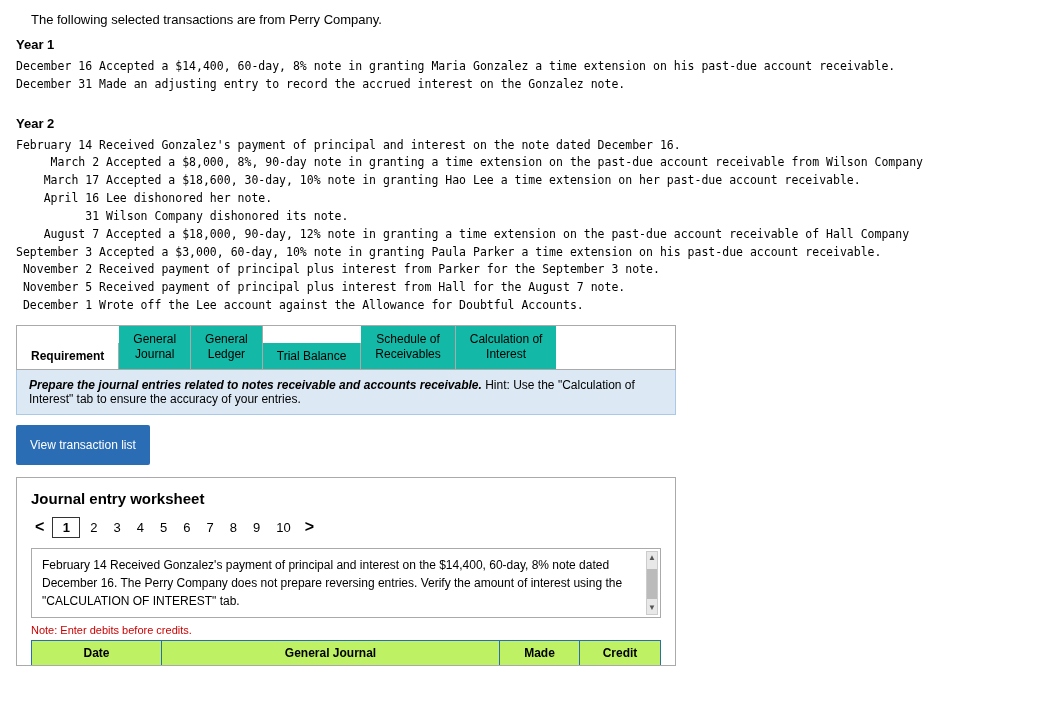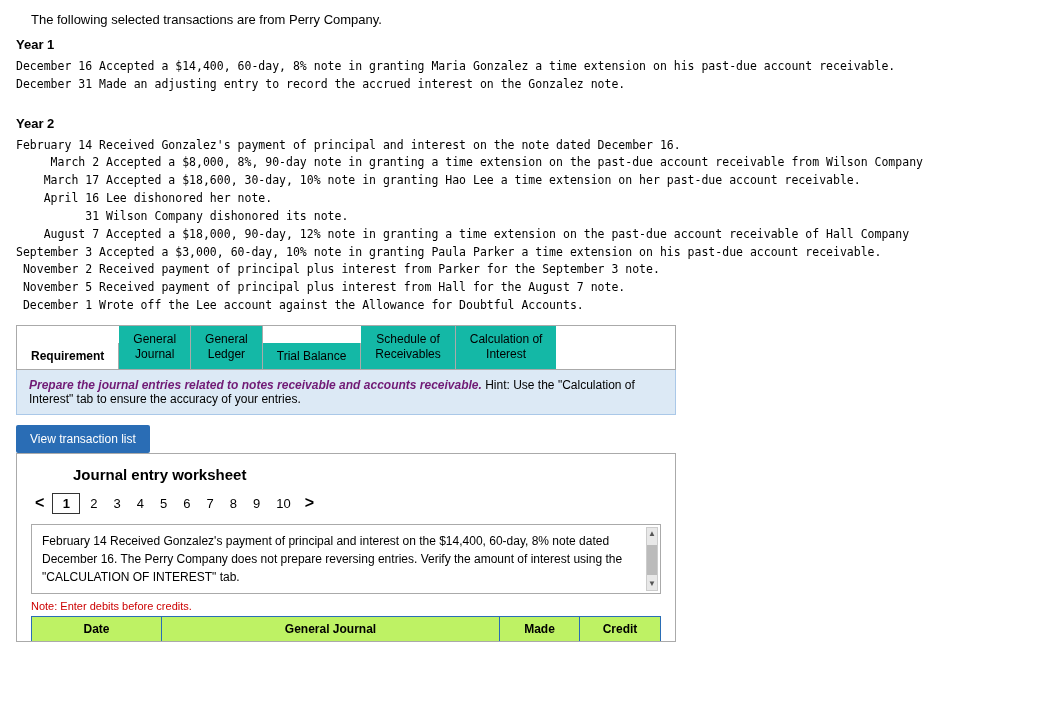--- a/index.html
+++ b/index.html
@@ -59,44 +59,44 @@
       padding: 8px 12px;
       font-family: Arial, sans-serif;
       font-size: 12px;
       max-width: 660px;
       margin-bottom: 10px;
       border-top: none;
     }
     .hint-box em {
       font-style: italic;
       font-weight: bold;
-      color: #701a75;
+      color: #000000;
     }
     .btn-view {
       background: #2a6db5;
       color: #fff;
       border: none;
-      padding: 7px 14px;
-      font-family: Arial, sans-serif;
-      font-size: 12px;
-      cursor: pointer;
+      padding: 13px 14px;
+      font-family: Arial, sans-serif;
+      font-size: 12px;
+      cursor: pointer;
+      margin-bottom: 12px;
       border-radius: 2px;
     }
     .worksheet-box {
       border: 1px solid #aaa;
       max-width: 660px;
       padding: 12px 14px 0 14px;
       background: #fff;
     }
     .worksheet-title {
       font-family: Arial, sans-serif;
       font-size: 15px;
       font-weight: bold;
       margin-bottom: 10px;
-      margin-left: 42px;
     }
     .page-nav {
       display: flex;
       align-items: center;
       gap: 4px;
       margin-bottom: 10px;
       font-family: Arial, sans-serif;
       font-size: 13px;
     }
     .page-nav .nav-btn {

